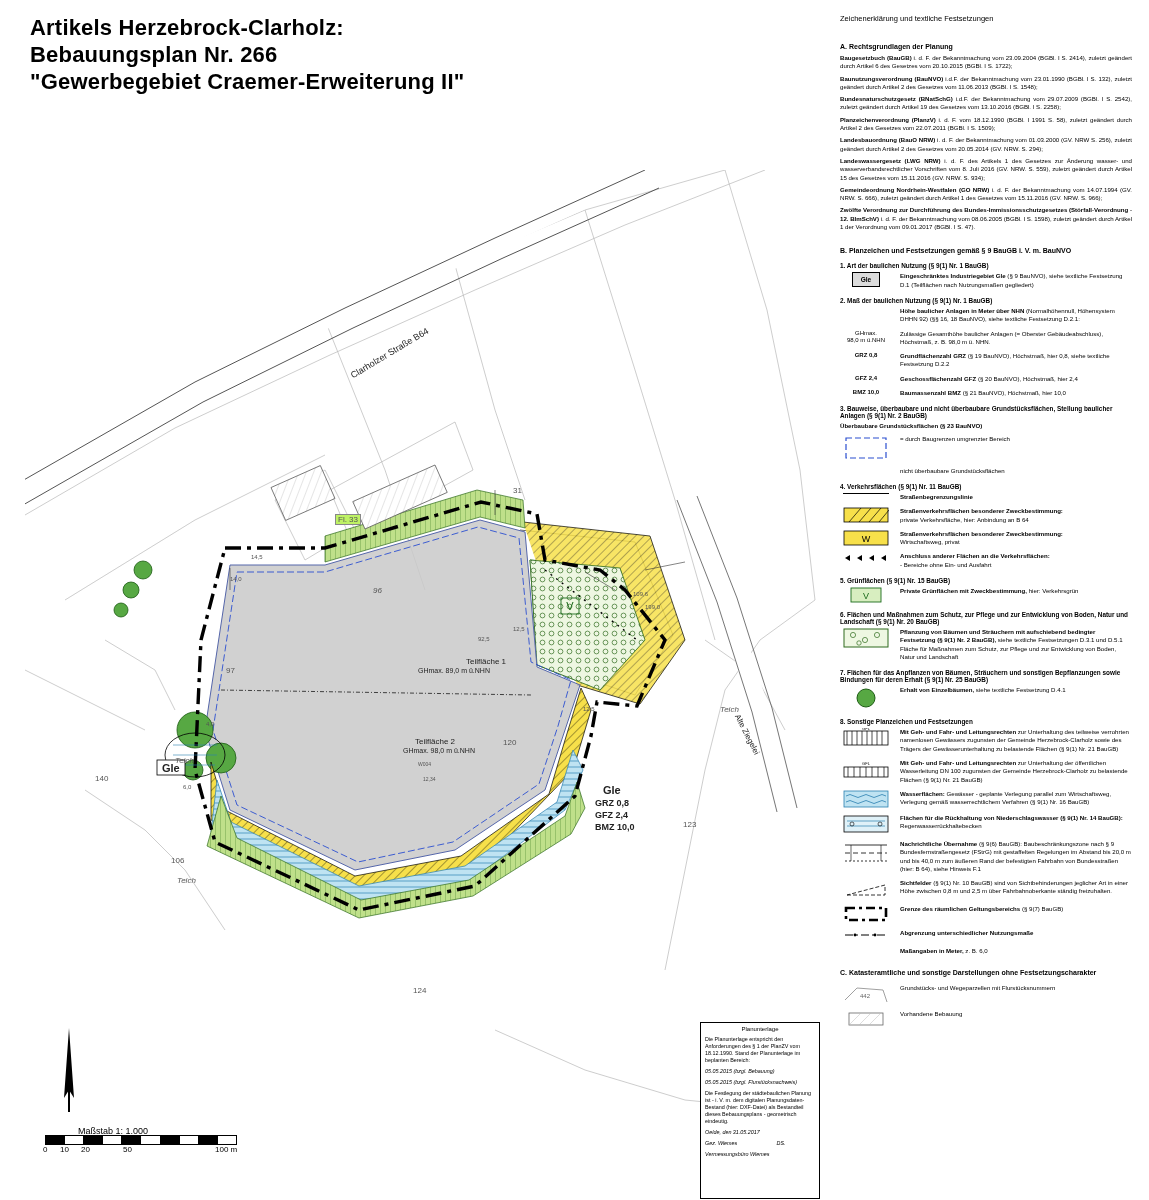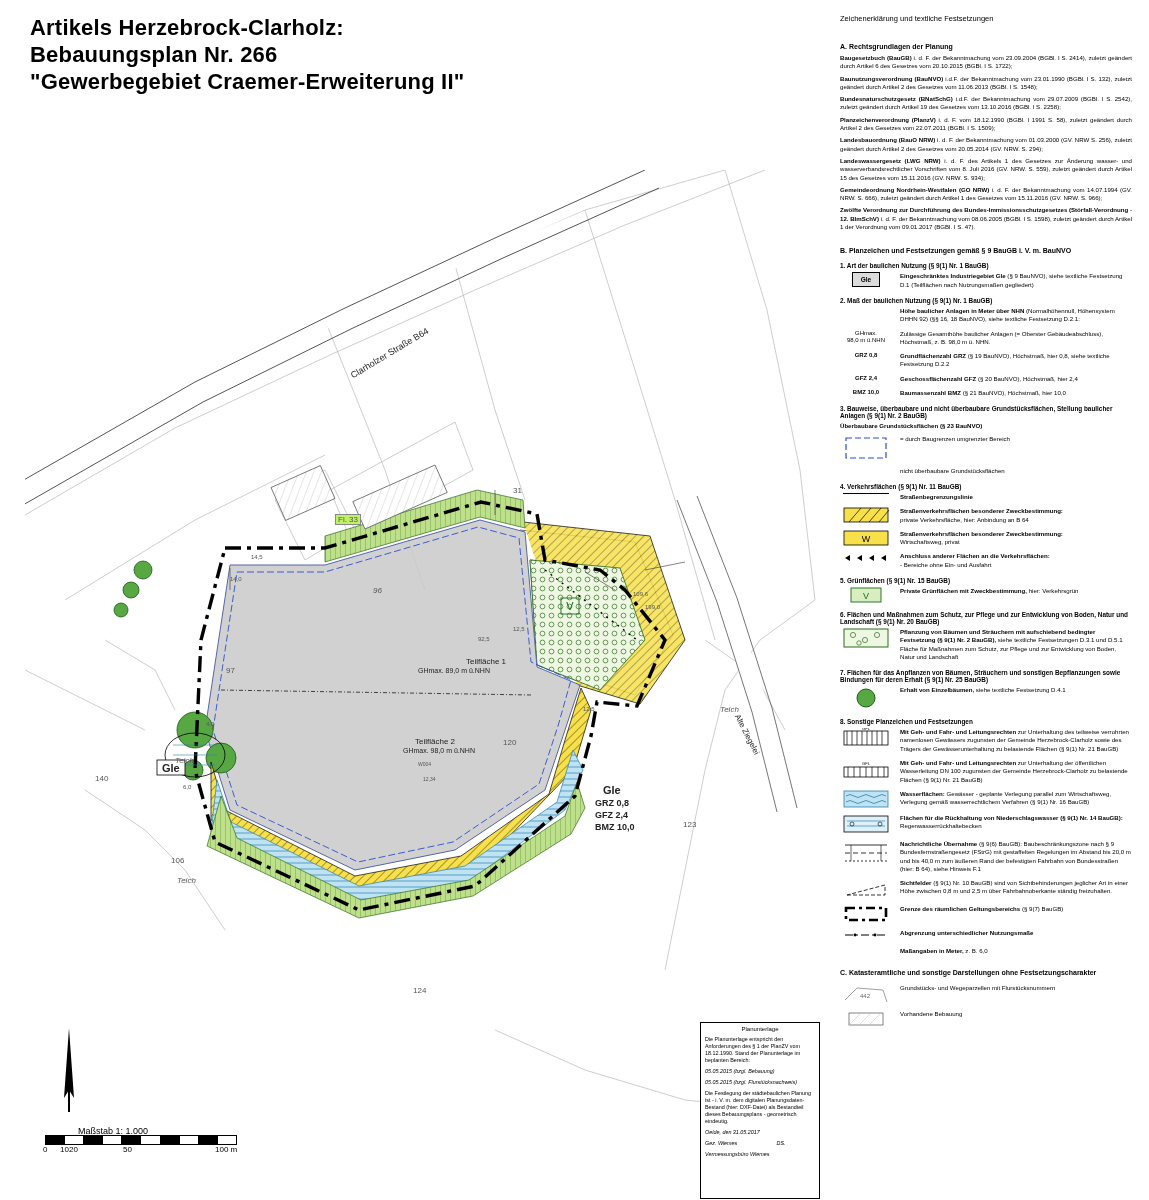--- a/index.html
+++ b/index.html
@@ -248,21 +248,21 @@
         <div class="sc-b"></div>
         <div class="sc-w"></div>
       <div class="sc-b"></div>
         <div class="sc-w"></div>
         <div class="sc-b"></div>
       <div class="sc-w"></div>
     </div>
     <div class="scale-ticks">
       <span style="left:-2px;">0</span>
       <span style="left:15px;">10</span>
-      <span style="left:24px;">20</span>
+      <span style="left:36px;">20</span>
       <span style="left:78px;">50</span>
       <span style="left:170px;">100 m</span>
     </div>
   </div>
 
   <div class="planbox">
     <div class="pb-title">Planunterlage</div>
     <div class="pb-body">
       <p>Die Planunterlage entspricht den Anforderungen des § 1 der PlanZV vom 18.12.1990. Stand der Planunterlage im beplanten Bereich:</p>
       <p class="pb-ital">05.05.2015 (bzgl. Bebauung)</p>

